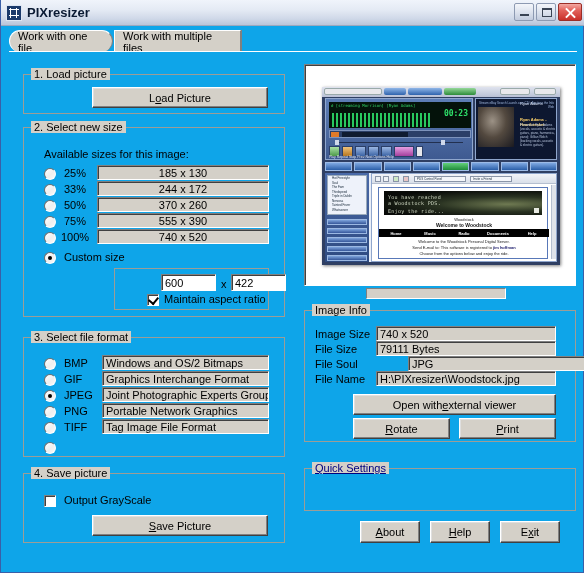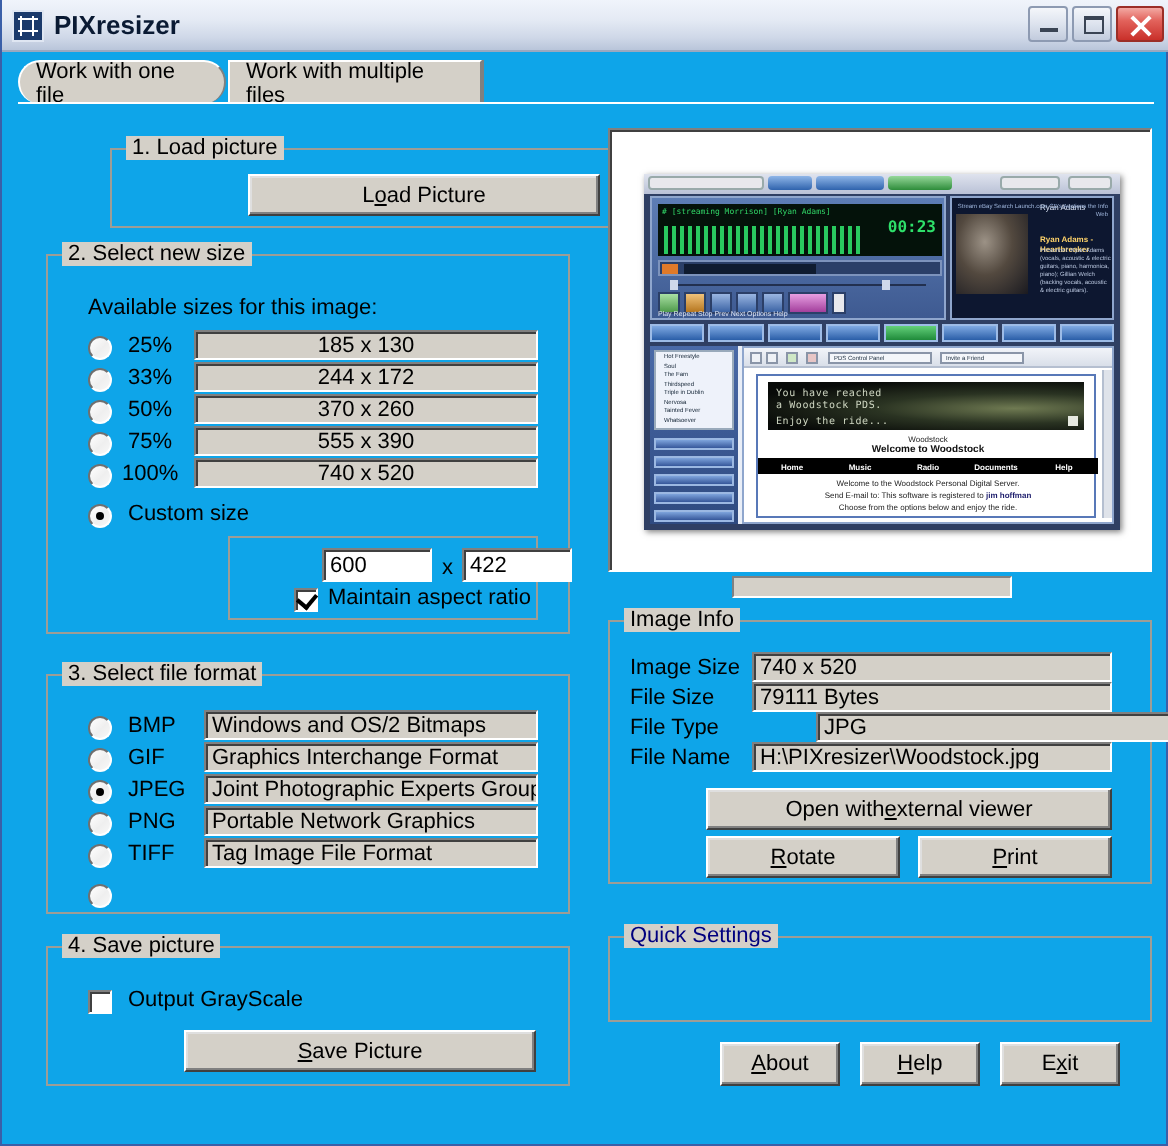--- a/index.html
+++ b/index.html
@@ -86,21 +86,21 @@
   .gbox .gb-in {
     position:absolute; left:-1px; top:-1px; right:-1px; bottom:-1px;
     border:1px solid #9d9d96;
     pointer-events:none;
   }
   .gb-title {
     position:absolute; top:-7px; left:7px;
     background:#d4d0c8; padding:0 3px;
     font-size:11px; color:#000; z-index:2; white-space:nowrap;
   }
-  .gb-title.blue { color:#00007f; }
+  .gb-title.blue { color:#00007f;text-decoration:underline; }
 
   
   .btn {
     background:#d4d0c8;
     border:1px solid;
     border-color:#ffffff #404040 #404040 #ffffff;
     box-shadow: inset -1px -1px 0 #808080, inset 1px 1px 0 #dfdfdf;
     font-family:"Liberation Sans", sans-serif;
     font-size:11px; color:#000;
     display:flex; align-items:center; justify-content:center;
@@ -273,21 +273,21 @@
     <div class="tab active" id="tab0">
       <span>Work with one file</span>
     </div>
     <div class="tab" id="tab1">
       <span>Work with multiple files</span>
     </div>
     <div id="tabshadow"></div>
     <div id="tabline"></div>
   </div>
 
-  <div class="gbox" style="left:22px; top:74px; width:262px; height:40px;margin-left:32px;">
+  <div class="gbox" style="left:22px; top:74px; width:262px; height:40px;">
     <div class="gb-in"></div>
     <span class="gb-title">1. Load picture</span>
     <div class="btn" style="left:68px; top:12px; width:176px; height:21px;">
       <span>L</span>
         <u>o</u>
         <span>ad Picture</span>
     </div>
   </div>
 
   <div class="gbox" style="left:22px; top:127px; width:262px; height:190px;">
@@ -493,21 +493,21 @@
   <div class="gbox" style="left:303px; top:310px; width:272px; height:132px;">
     <div class="gb-in"></div>
     <span class="gb-title">Image Info</span>
 
     <span class="lbl" style="left:10px; top:17px;">Image Size</span>
     <div class="field" style="left:71px; top:15px; width:180px; height:15px;">740 x 520</div>
 
     <span class="lbl" style="left:10px; top:32px;">File Size</span>
     <div class="field" style="left:71px; top:30px; width:180px; height:15px;">79111 Bytes</div>
 
-    <span class="lbl" style="left:10px; top:47px;">File Type</span>
+    <span class="lbl" style="left:10px; top:47px;">File Soul</span>
     <div class="field" style="left:71px; top:45px; width:180px; height:15px;margin-left:32px;">JPG</div>
 
     <span class="lbl" style="left:10px; top:62px;">File Name</span>
     <div class="field" style="left:71px; top:60px; width:180px; height:15px;">H:\PIXresizer\Woodstock.jpg</div>
 
     <div class="btn" style="left:48px; top:83px; width:203px; height:21px;">
       <span>Open with </span>
         <u>e</u>
         <span>xternal viewer</span>
     </div>

